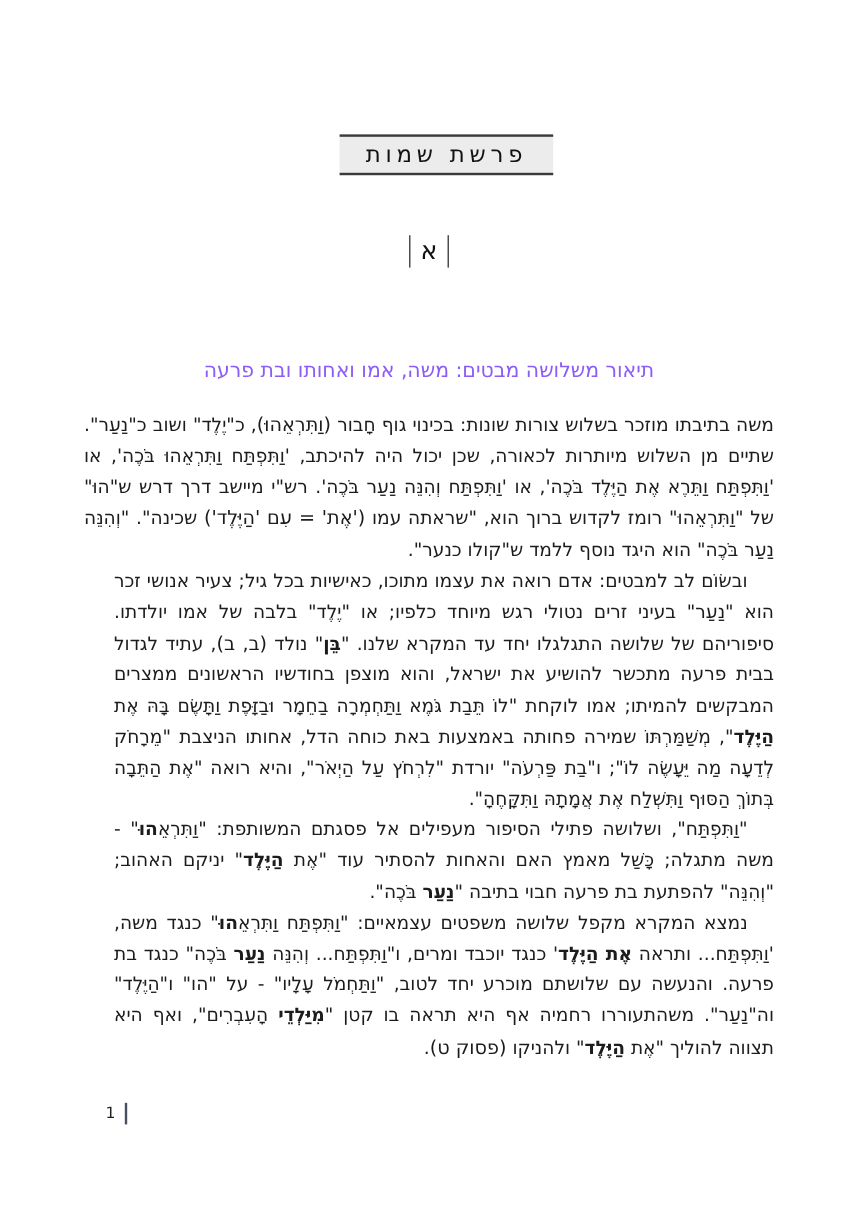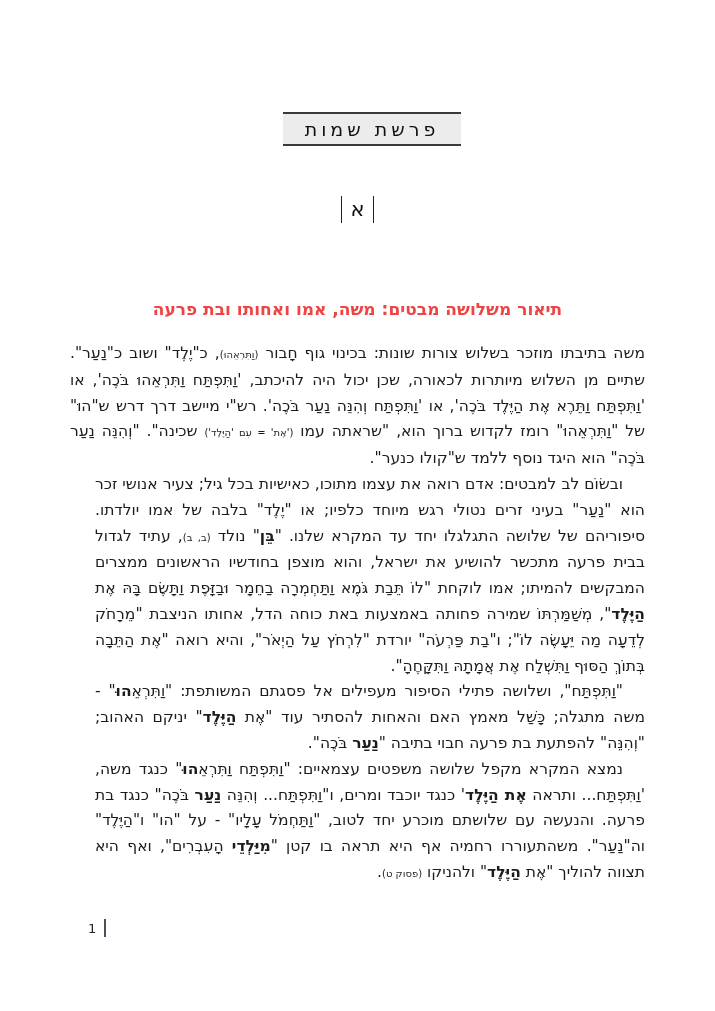--- a/index.html
+++ b/index.html
@@ -64,41 +64,41 @@
     margin-right: 5px;
   }
   .heading {
     position: absolute;
     top: 299px;
     right: 70px;
     left: 70px;
     margin: 0;
     text-align: center;
     font-size: 17px;
-    font-weight: bold;
-    color: #ef4444;
+    font-weight: normal;
+    color: #8b5cf6;
   }
   .body-text {
     position: absolute;
     top: 341px;
     right: 70px;
     left: 70px;
     font-size: 15.5px;
     line-height: 25.8px;
     text-align: justify;
   }
   .body-text p {
     margin: 0;
   }
   .body-text p.indent {
     text-indent: 22px;
     margin-left: 25px;
   }
   .body-text .b { font-weight: bold; }
-  .body-text .sm { font-size: 10px; }
+  .body-text .sm { font-size: 16px; }
   .footer {
     position: absolute;
     top: 919px;
     left: 88px;
     display: flex;
     align-items: center;
     gap: 8px;
     direction: ltr;
   }
   .footer .page-num {

